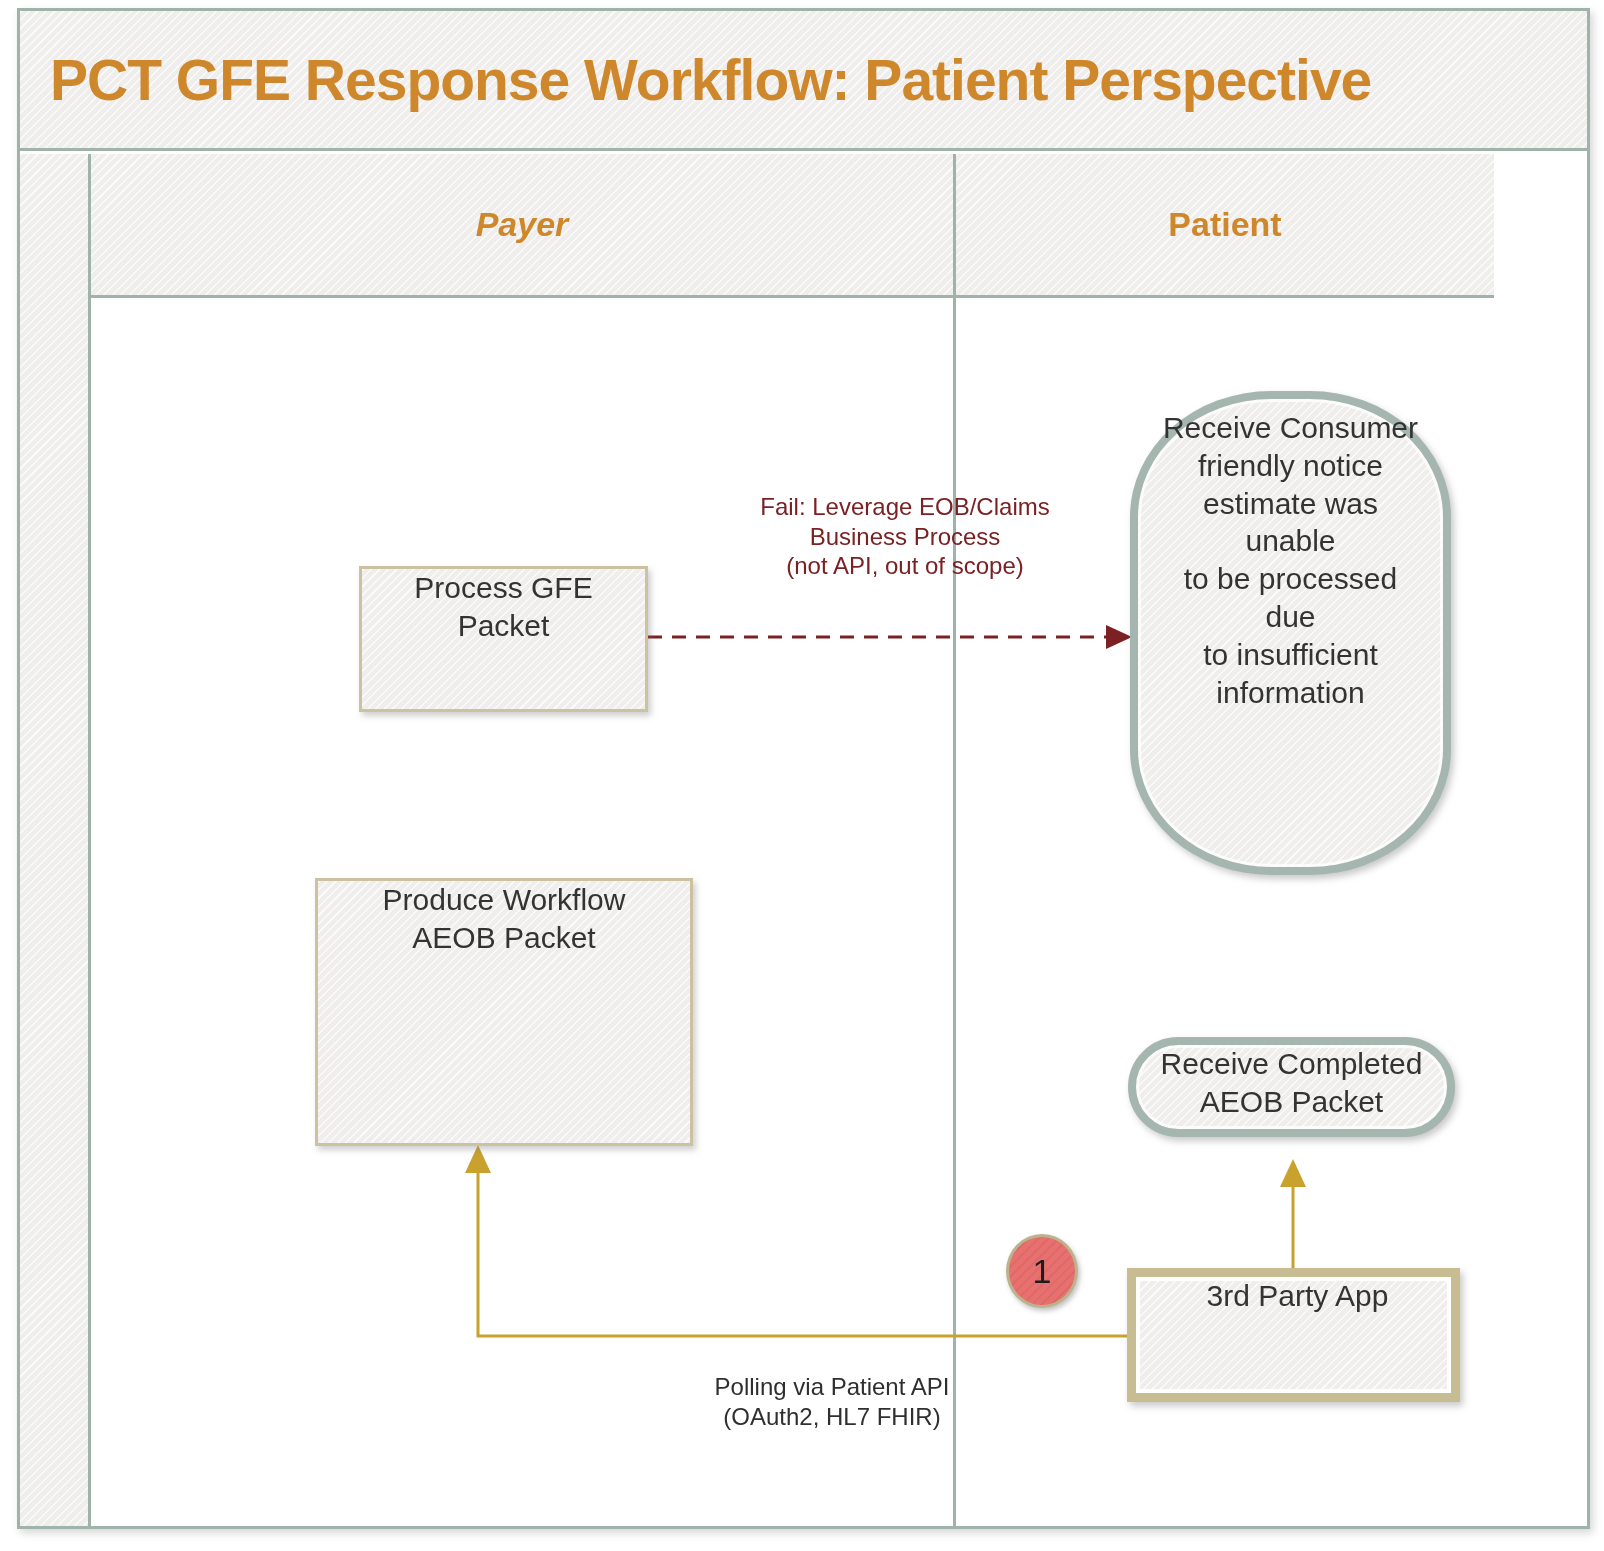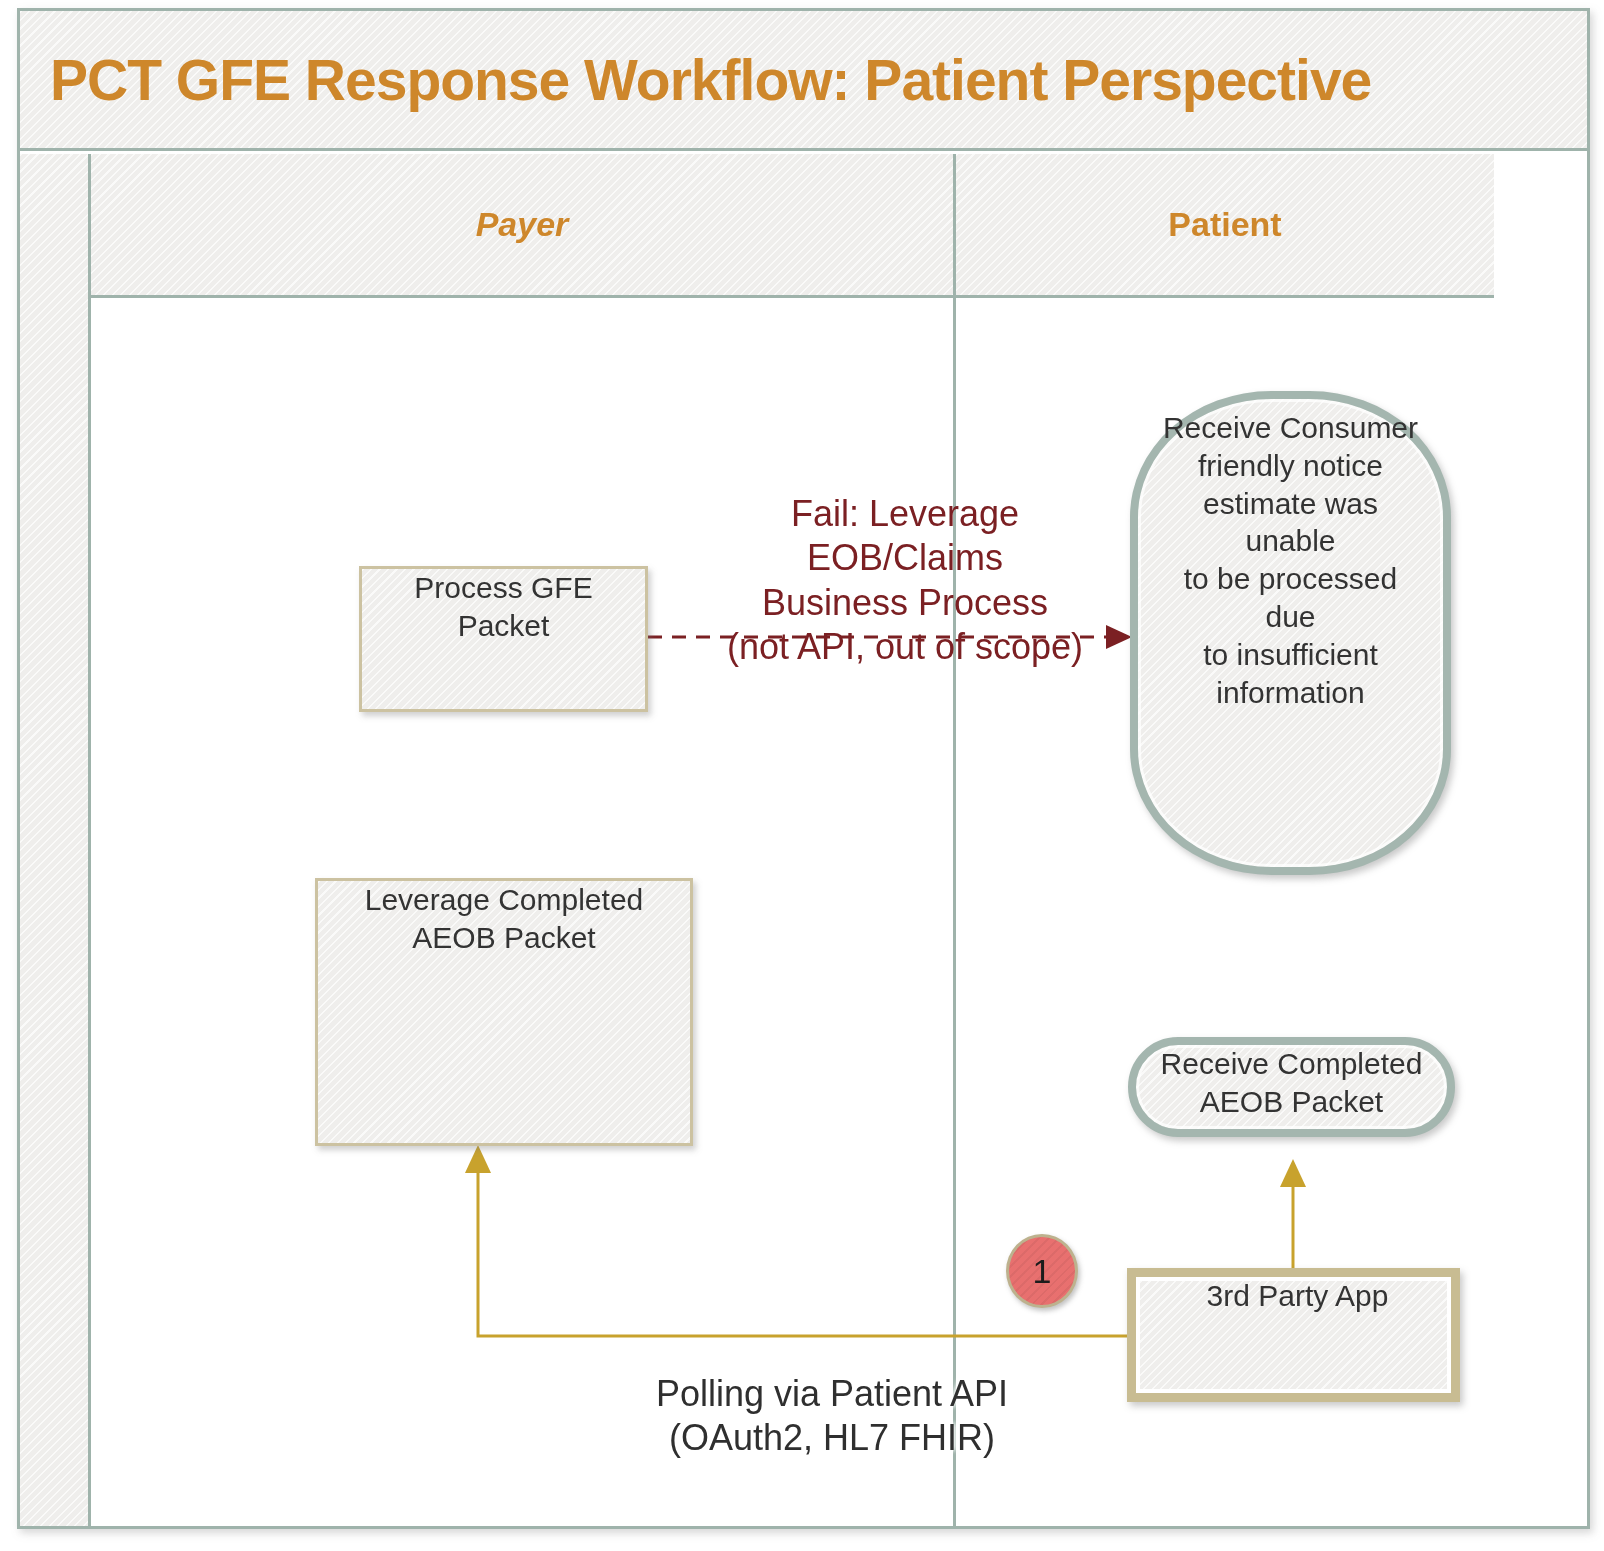--- a/index.html
+++ b/index.html
@@ -117,21 +117,21 @@
   .app-node {
     left: 1107px; top: 1257px; width: 333px; height: 134px;
     border: 9px solid #C8BC92;
     box-shadow: inset 0 0 0 4px #ffffff, 3px 4px 7px rgba(120,120,120,0.4);
     padding-left: 8px;
   }
 
   .edge-label {
     position: absolute;
     text-align: center;
-    font-size: 36px;
+    font-size: 24px;
     line-height: 1.23;
     white-space: pre-line;
   }
   .fail-label {
     left: 670px; top: 481px; width: 430px;
     color: #7B2023;
   }
   .polling-label {
     left: 592px; top: 1361px; width: 440px;
     color: #2F2F2F;
@@ -194,21 +194,21 @@
         <polygon points="1260,1176 1286,1176 1273,1148" fill="#C8A22D"></polygon>
       </g>
     </svg>
 
     <div class="node rect-node hatch process-gfe">
       <span>Process GFE
 Packet</span>
     </div>
 
     <div class="node rect-node hatch produce-aeob">
-      <span>Leverage Completed
+      <span>Produce Workflow
 AEOB Packet</span>
     </div>
 
     <div class="node barrel-node hatch">
       <span>Receive Consumer
 friendly notice
 estimate was unable
 to be processed due
 to insufficient
 information</span>

